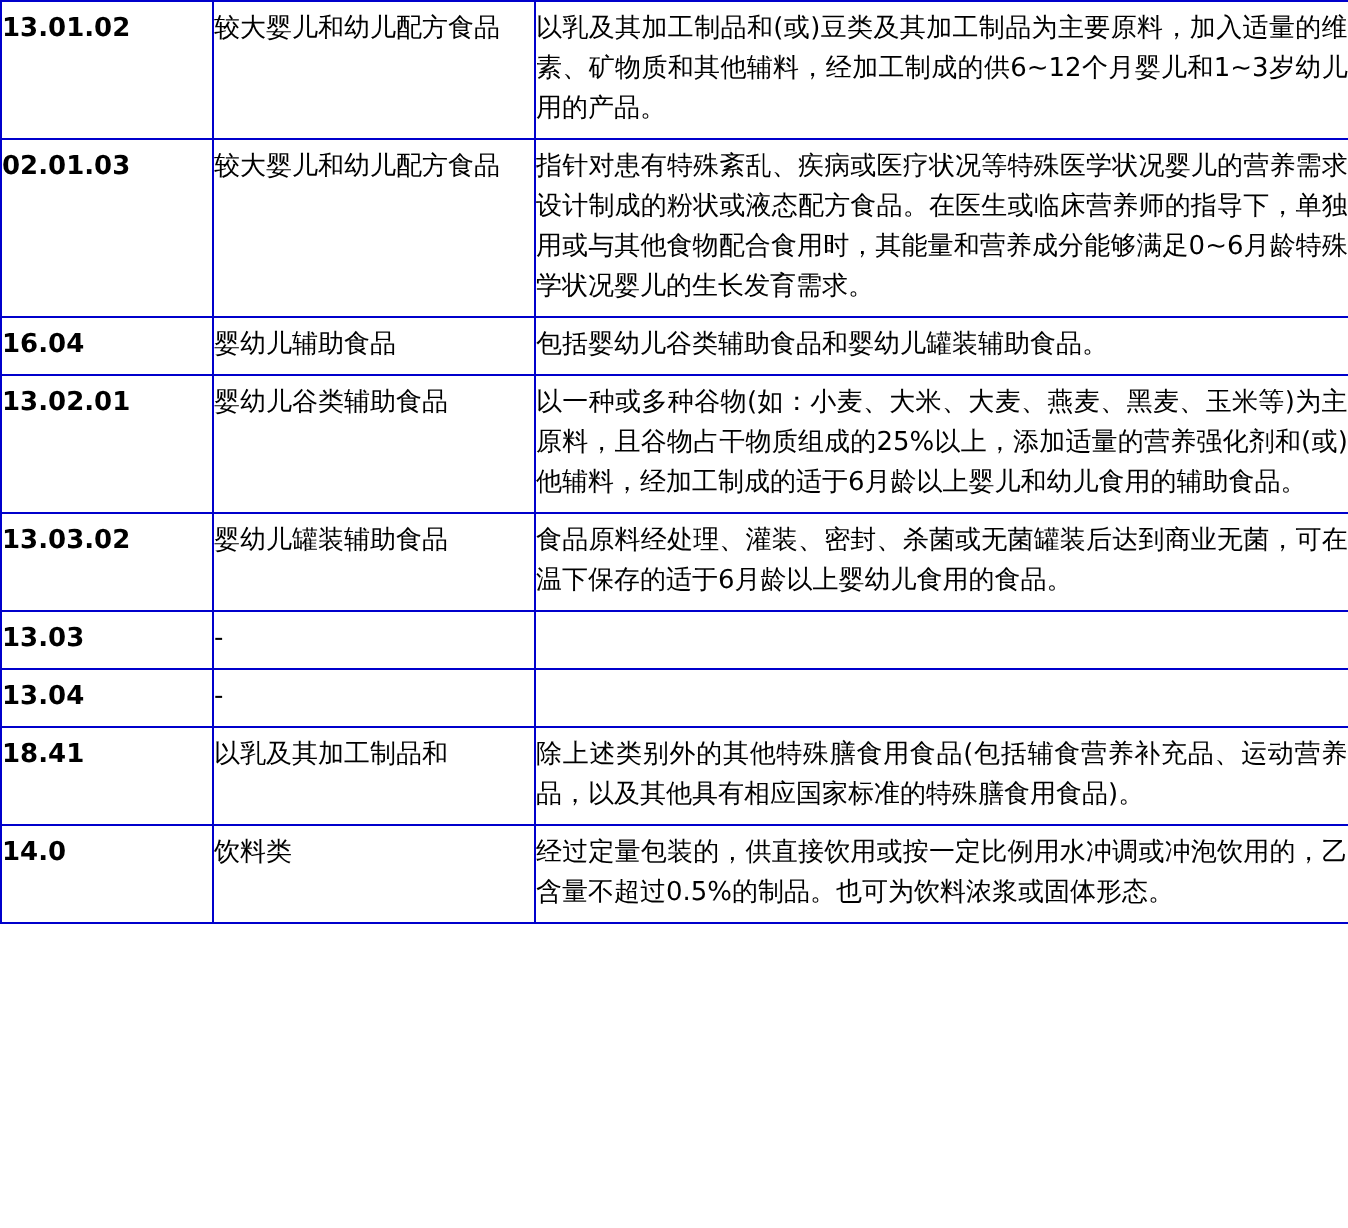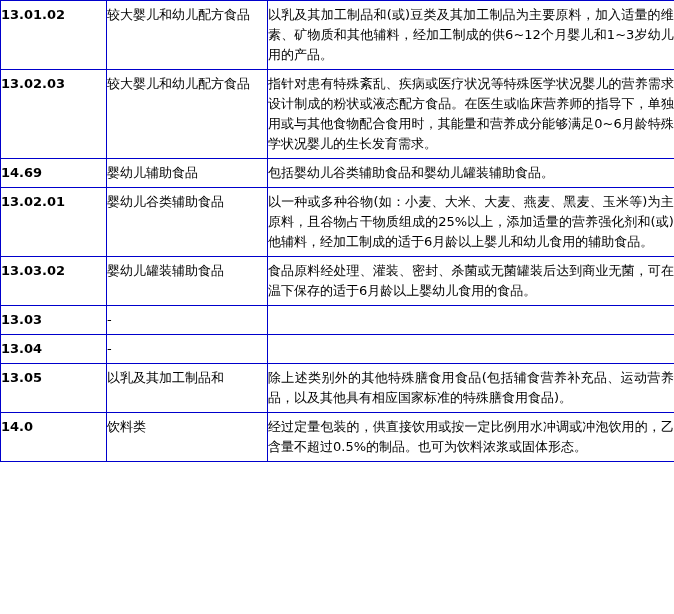--- a/index.html
+++ b/index.html
@@ -47,26 +47,26 @@
 <body>
 
 <table class="spec-table">
   <tbody>
     <tr>
       <td class="col-code">13.01.02</td>
       <td class="col-name">较大婴儿和幼儿配方食品</td>
       <td class="col-desc">以乳及其加工制品和(或)豆类及其加工制品为主要原料，加入适量的维生素、矿物质和其他辅料，经加工制成的供6~12个月婴儿和1~3岁幼儿食用的产品。</td>
     </tr>
     <tr>
-      <td class="col-code">13.02.03</td>
+      <td class="col-code">02.01.03</td>
       <td class="col-name">较大婴儿和幼儿配方食品</td>
       <td class="col-desc">指针对患有特殊紊乱、疾病或医疗状况等特殊医学状况婴儿的营养需求而设计制成的粉状或液态配方食品。在医生或临床营养师的指导下，单独食用或与其他食物配合食用时，其能量和营养成分能够满足0~6月龄特殊医学状况婴儿的生长发育需求。</td>
     </tr>
     <tr>
-      <td class="col-code">14.69</td>
+      <td class="col-code">16.04</td>
       <td class="col-name">婴幼儿辅助食品</td>
       <td class="col-desc">包括婴幼儿谷类辅助食品和婴幼儿罐装辅助食品。</td>
     </tr>
     <tr>
       <td class="col-code">13.02.01</td>
       <td class="col-name">婴幼儿谷类辅助食品</td>
       <td class="col-desc">以一种或多种谷物(如：小麦、大米、大麦、燕麦、黑麦、玉米等)为主要原料，且谷物占干物质组成的25%以上，添加适量的营养强化剂和(或)其他辅料，经加工制成的适于6月龄以上婴儿和幼儿食用的辅助食品。</td>
     </tr>
     <tr>
       <td class="col-code">13.03.02</td>
@@ -81,21 +81,21 @@
         </td>
     </tr>
     <tr>
       <td class="col-code">13.04</td>
       <td class="col-name">-</td>
       <td class="col-desc">
           <div class="empty-cell"></div>
         </td>
     </tr>
     <tr>
-      <td class="col-code">13.05</td>
+      <td class="col-code">18.41</td>
       <td class="col-name">以乳及其加工制品和</td>
       <td class="col-desc">除上述类别外的其他特殊膳食用食品(包括辅食营养补充品、运动营养食品，以及其他具有相应国家标准的特殊膳食用食品)。</td>
     </tr>
     <tr>
       <td class="col-code">14.0</td>
       <td class="col-name">饮料类</td>
       <td class="col-desc">经过定量包装的，供直接饮用或按一定比例用水冲调或冲泡饮用的，乙醇含量不超过0.5%的制品。也可为饮料浓浆或固体形态。</td>
     </tr>
   </tbody>
 </table>

